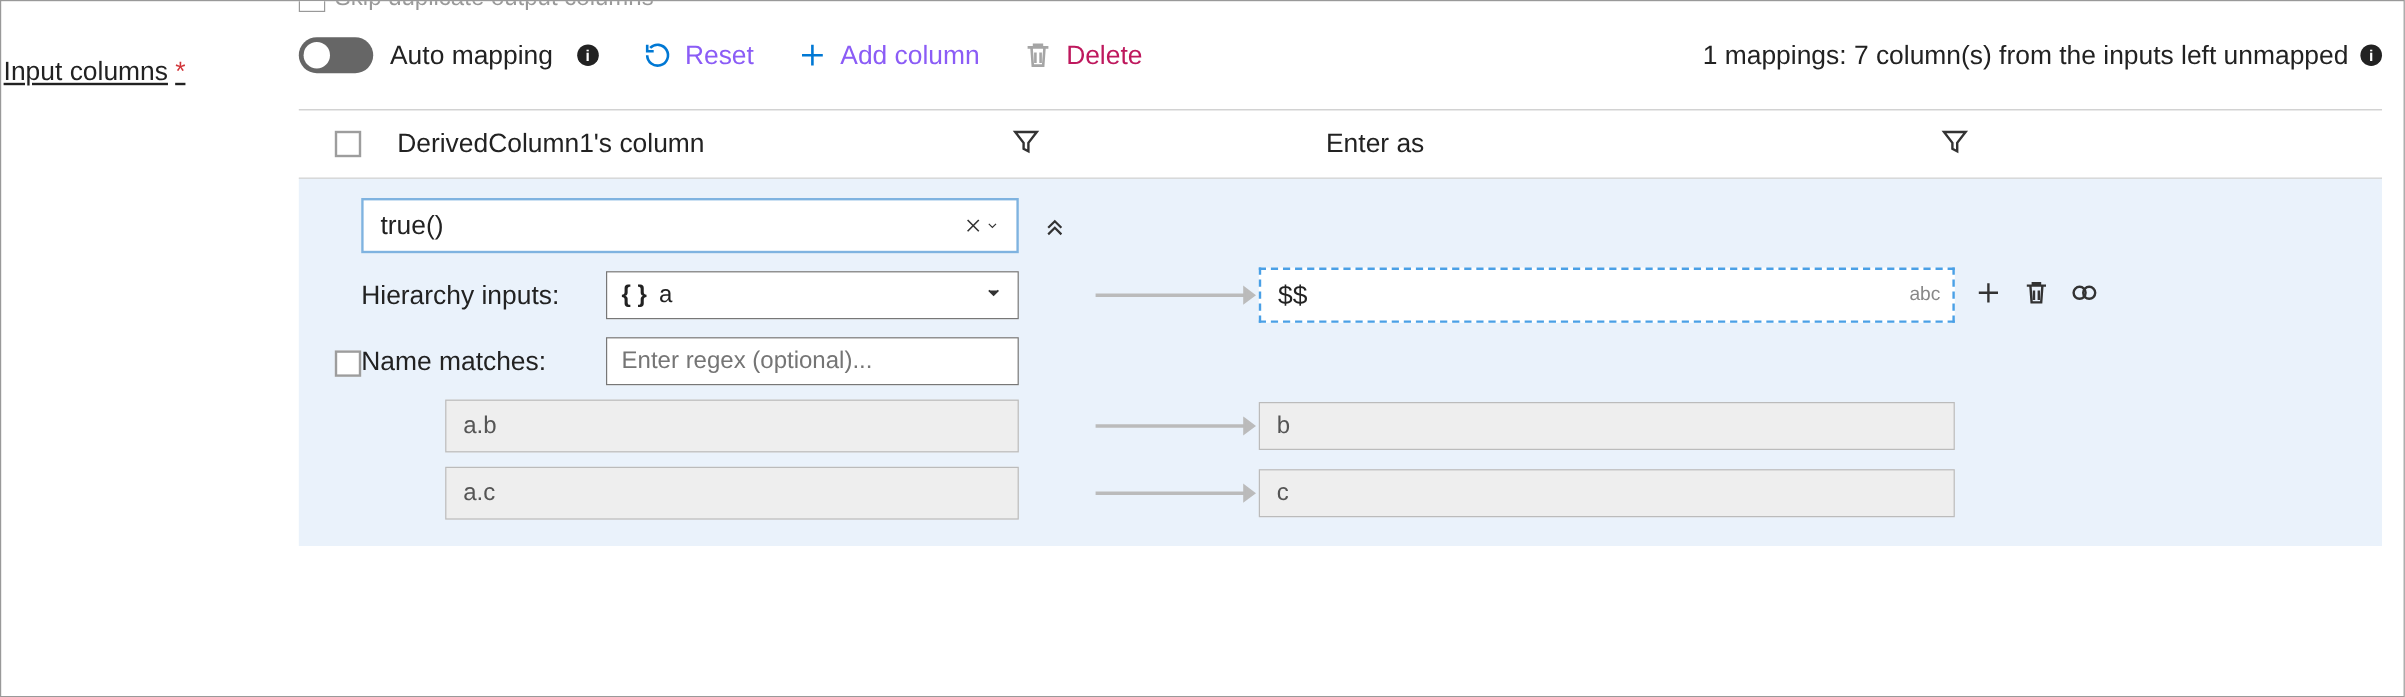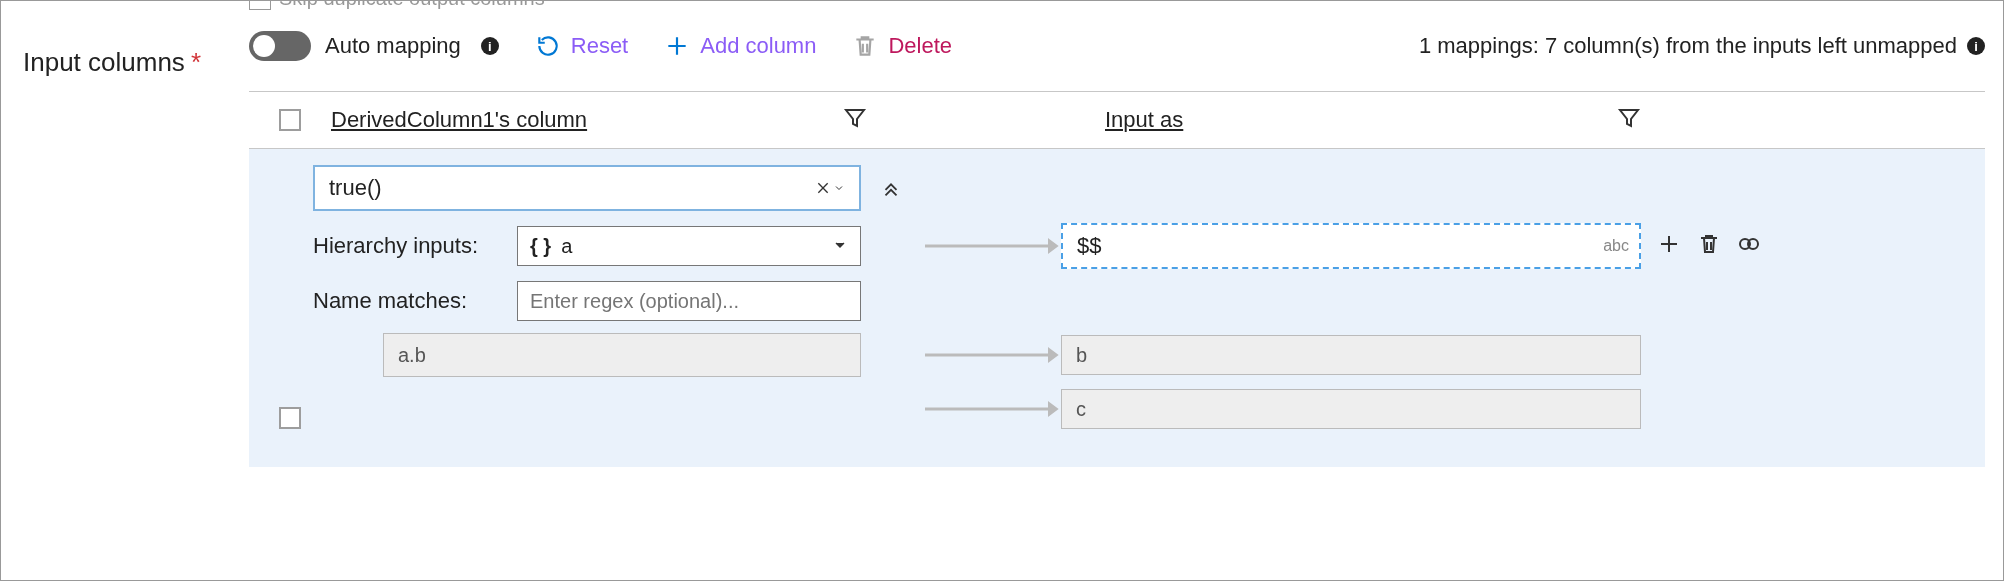--- a/index.html
+++ b/index.html
@@ -2,47 +2,47 @@
 <html><head>
 <meta charset="utf-8">
 <style>
   * { box-sizing: border-box; margin: 0; padding: 0; }
   html, body { width: 2004px; height: 581px; font-family: "Segoe UI", Arial, sans-serif; font-size: 18px; color: #222; }
   body { border: 1px solid #999; position: relative; }
   .cutoff-top { position: absolute; top: -14px; left: 248px; display: flex; align-items: center; gap: 8px; color: #333; font-size: 20px; }
   .cutoff-top .chk { width: 22px; height: 22px; border: 1px solid #999; background: #fff; }
   .cutoff-top span.txt { text-decoration: line-through; opacity: .5; }
 
-  .left-label { position: absolute; left: 22px; top: 46px; font-size: 26px; color: #222; }
+  .left-label { position: absolute; left: 2px; top: 46px; font-size: 22px; color: #222; text-decoration: underline; }
   .left-label .req { color: #d13438; margin-left: 6px; }
 
   .main-col { position: absolute; left: 248px; right: 18px; top: 0; bottom: 0; }
 
   .toolbar { display: flex; align-items: center; height: 90px; gap: 36px; }
   .toggle-wrap { display: flex; align-items: center; gap: 14px; }
   .toggle { width: 62px; height: 30px; border-radius: 15px; background: #666; position: relative; cursor: pointer; }
   .toggle .knob { position: absolute; left: 4px; top: 4px; width: 22px; height: 22px; border-radius: 50%; background: #fff; }
   .toggle-wrap .lbl { font-size: 22px; color: #222; }
   .info-dot { width: 18px; height: 18px; border-radius: 50%; background: #222; color: #fff; display: inline-flex; align-items: center; justify-content: center; font-size: 13px; font-weight: bold; margin-left: 6px; }
   .tb-btn { display: flex; align-items: center; gap: 10px; font-size: 22px; color: #8b5cf6; cursor: pointer; }
   .tb-btn svg { width: 26px; height: 26px; }
   .tb-btn.disabled { color: #be185d; cursor: default; }
   .spacer { flex: 1; }
   .status { font-size: 22px; color: #222; display: flex; align-items: center; }
 
   .hr { height: 1px; background: #c7c7c7; width: 100%; }
 
-  .header-row { display: flex; align-items: center; height: 56px; gap: 12px; padding-left: 30px; text-decoration: underline; }
+  .header-row { display: flex; align-items: center; height: 56px; gap: 12px; padding-left: 30px; }
   .chk { width: 22px; height: 22px; border: 2px solid #9d9d9d; background: #fff; }
   .hdr-cell { font-size: 22px; color: #222; }
   .col1 { margin-left: 18px; width: 540px; display: flex; align-items: center; justify-content: space-between; padding-right: 4px; }
   .col2 { margin-left: 222px; width: 540px; display: flex; align-items: center; justify-content: space-between; padding-right: 4px; }
   .filter-icon svg { width: 24px; height: 24px; stroke: #333; }
 
-  .rule-block { background: #eaf2fb; padding: 16px 16px 38px 30px; display: flex; align-items: flex-end; gap: 12px; position: relative; }
+  .rule-block { background: #eaf2fb; padding: 16px 16px 22px 30px; display: flex; align-items: center; position: relative; }
   .rule-chk { margin-top: 8px; }
   .rule-inner { flex: 1; display: grid; grid-template-columns: 548px 60px 140px 580px 120px; row-gap: 12px; align-items: center; }
   .cond-input { grid-column: 1; height: 46px; border: 2px solid #7fb3e0; background: #fff; display: flex; align-items: center; padding: 0 14px; font-size: 22px; color: #222; position: relative; }
   .cond-input .x-inline { position: absolute; right: 14px; display: flex; align-items: center; gap: 2px; }
   .collapse-btn { grid-column: 2; display: flex; justify-content: center; align-items: center; cursor: pointer; }
   .collapse-btn svg { width: 22px; height: 22px; stroke: #333; }
 
   .row-label { grid-column: 1; font-size: 22px; color: #222; display: flex; align-items: center; gap: 20px; }
   .row-label .lbltxt { width: 184px; }
   .sel-box { flex: 1; height: 40px; border: 1px solid #777; background: #fff; display: flex; align-items: center; padding: 0 12px; font-size: 20px; color: #222; position: relative; }
@@ -119,21 +119,21 @@
     <span class="chk"></span>
     <div class="col1">
       <span class="hdr-cell">DerivedColumn1's column</span>
       <span class="filter-icon">
         <svg viewBox="0 0 24 24">
             <path d="M3 4h18L14 13v7l-4-2v-5L3 4z" stroke="#333"></path>
           </svg>
       </span>
     </div>
     <div class="col2">
-      <span class="hdr-cell">Input as</span>
+      <span class="hdr-cell">Enter as</span>
       <span class="filter-icon">
         <svg viewBox="0 0 24 24">
             <path d="M3 4h18L14 13v7l-4-2v-5L3 4z" stroke="#333"></path>
           </svg>
       </span>
     </div>
   </div>
 
   <div class="hr"></div>
 
@@ -212,20 +212,21 @@
         <div class="arrow-cell">
           <svg viewBox="0 0 140 18">
               <line x1="4" y1="9" x2="128" y2="9" stroke="#bbb" stroke-width="3"></line>
               <path d="M128 3l8 6-8 6z" fill="#bbb" stroke="#bbb"></path>
             </svg>
         </div>
         <div class="dst-box">b</div>
         <div></div>
       </div>
       <div class="sub-row">
+        <div class="src-box">a.c</div>
         <div></div>
         <div class="arrow-cell">
           <svg viewBox="0 0 140 18">
               <line x1="4" y1="9" x2="128" y2="9" stroke="#bbb" stroke-width="3"></line>
               <path d="M128 3l8 6-8 6z" fill="#bbb" stroke="#bbb"></path>
             </svg>
         </div>
         <div class="dst-box">c</div>
         <div></div>
       </div>

